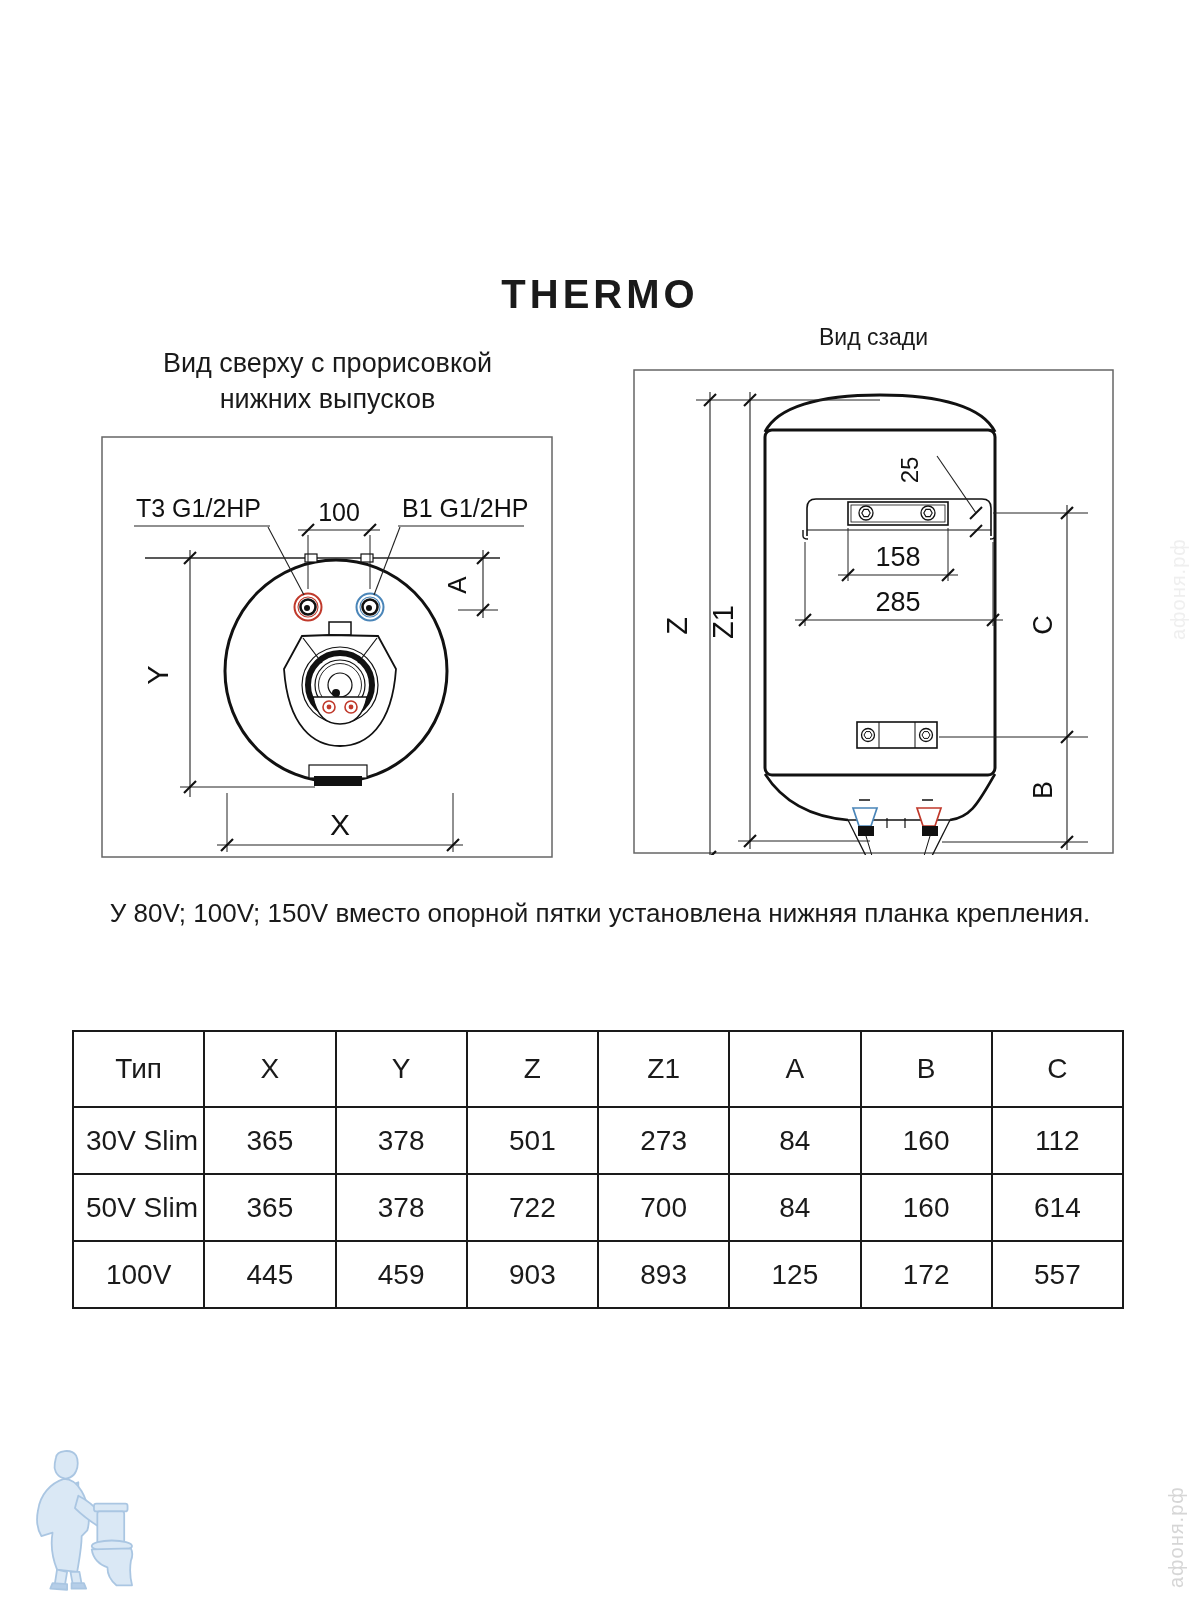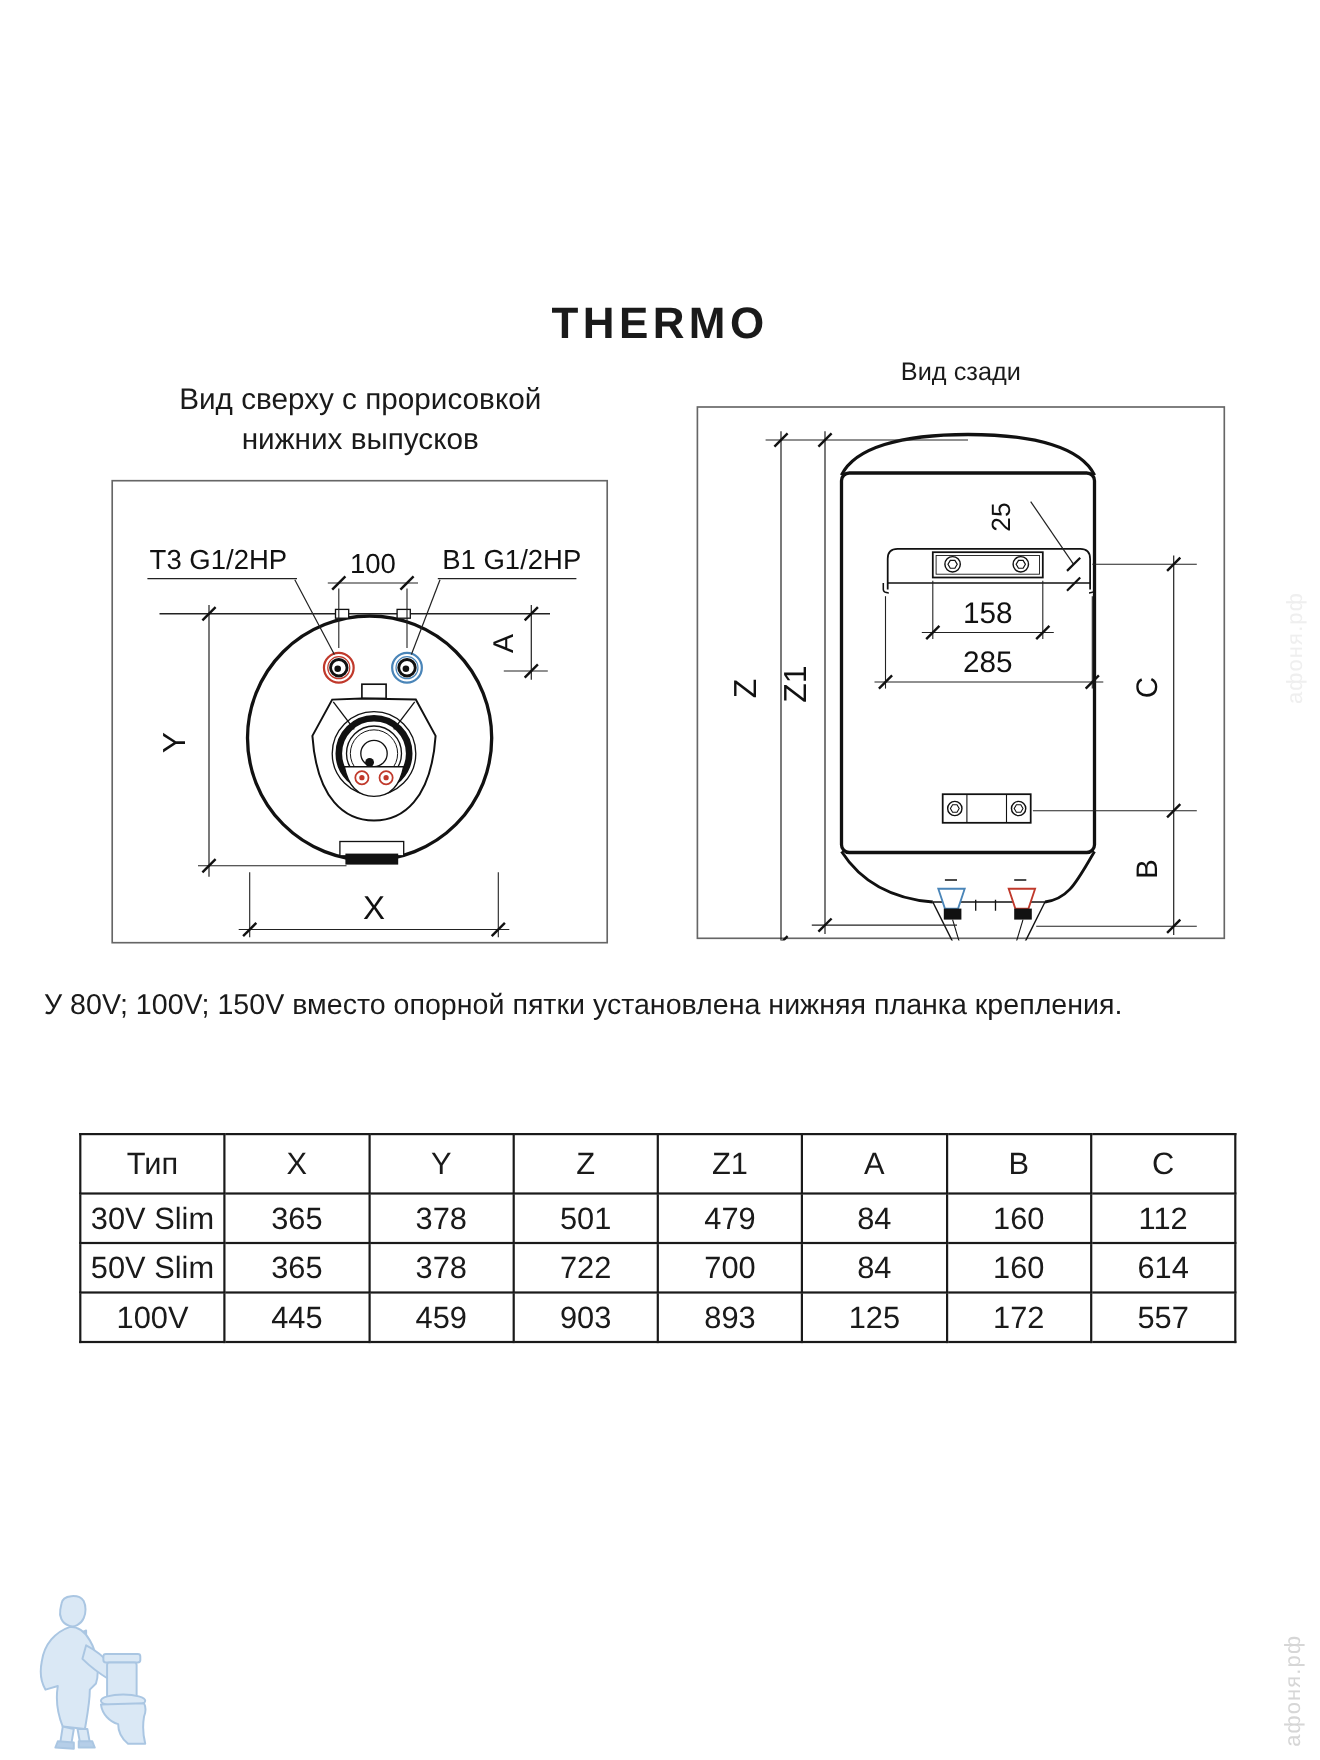--- a/index.html
+++ b/index.html
@@ -2,26 +2,26 @@
 <html><head>
 <meta charset="utf-8">
 <style>
   html,body{margin:0;padding:0;background:#fff;}
   .page{position:relative;width:1200px;height:1600px;background:#fff;overflow:hidden;
         font-family:"Liberation Sans",sans-serif;color:#1a1a1a;}
   .abs{position:absolute;}
   .title{top:272px;left:0;width:1200px;text-align:center;font-size:40px;letter-spacing:4px;font-weight:bold;}
   .h-left{top:346px;left:100px;width:455px;text-align:center;font-size:27px;line-height:1.32;}
   .h-right{top:324px;left:632px;width:483px;text-align:center;font-size:23px;}
-  .note{top:898px;left:40px;width:1120px;font-size:26px;}
+  .note{top:898px;left:40px;width:1120px;text-align:center;font-size:26px;}
   .tbl-title{top:944px;left:0;width:1200px;text-align:center;font-size:27px;}
   table.dim{position:absolute;top:1030px;left:72px;width:1052px;border-collapse:collapse;
             table-layout:fixed;font-size:28px;}
   table.dim th,table.dim td{border:2px solid #1a1a1a;text-align:center;font-weight:normal;
-            padding:1px;height:41px;white-space:nowrap;overflow:hidden;}
+            padding:12px;height:41px;white-space:nowrap;overflow:hidden;}
   table.dim thead th{height:50px;}
   svg text{font-family:"Liberation Sans",sans-serif;fill:#111;}
   .wm-v{position:absolute;color:#d6d6d6;font-size:20px;writing-mode:vertical-rl;
         transform:rotate(180deg);letter-spacing:1px;}
   .wm-v.faint{color:#efefef;}
 </style>
 </head>
 <body>
 
 <div class="page">
@@ -217,21 +217,21 @@
         <th>B</th>
         <th>C</th>
       </tr>
     </thead>
     <tbody>
       <tr>
         <td>30V Slim</td>
         <td>365</td>
         <td>378</td>
         <td>501</td>
-        <td>479</td>
+        <td>273</td>
         <td>84</td>
         <td>160</td>
         <td>112</td>
       </tr>
       <tr>
         <td>50V Slim</td>
         <td>365</td>
         <td>378</td>
         <td>722</td>
         <td>700</td>

